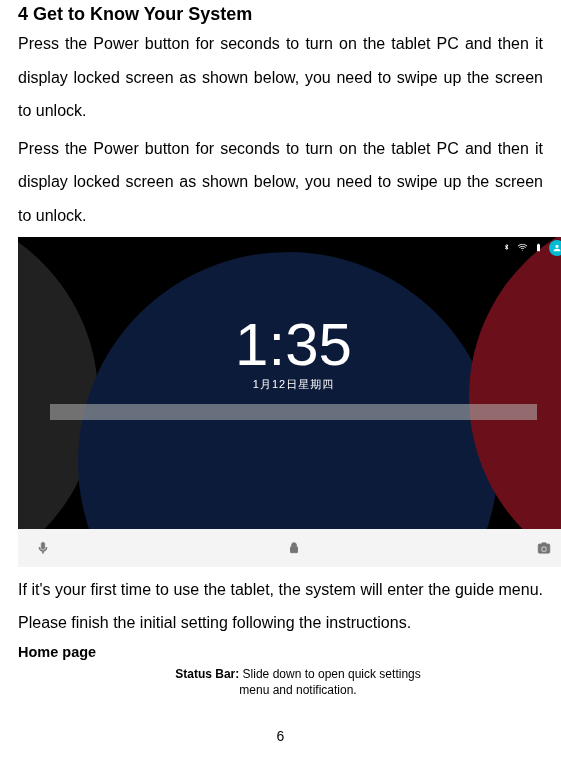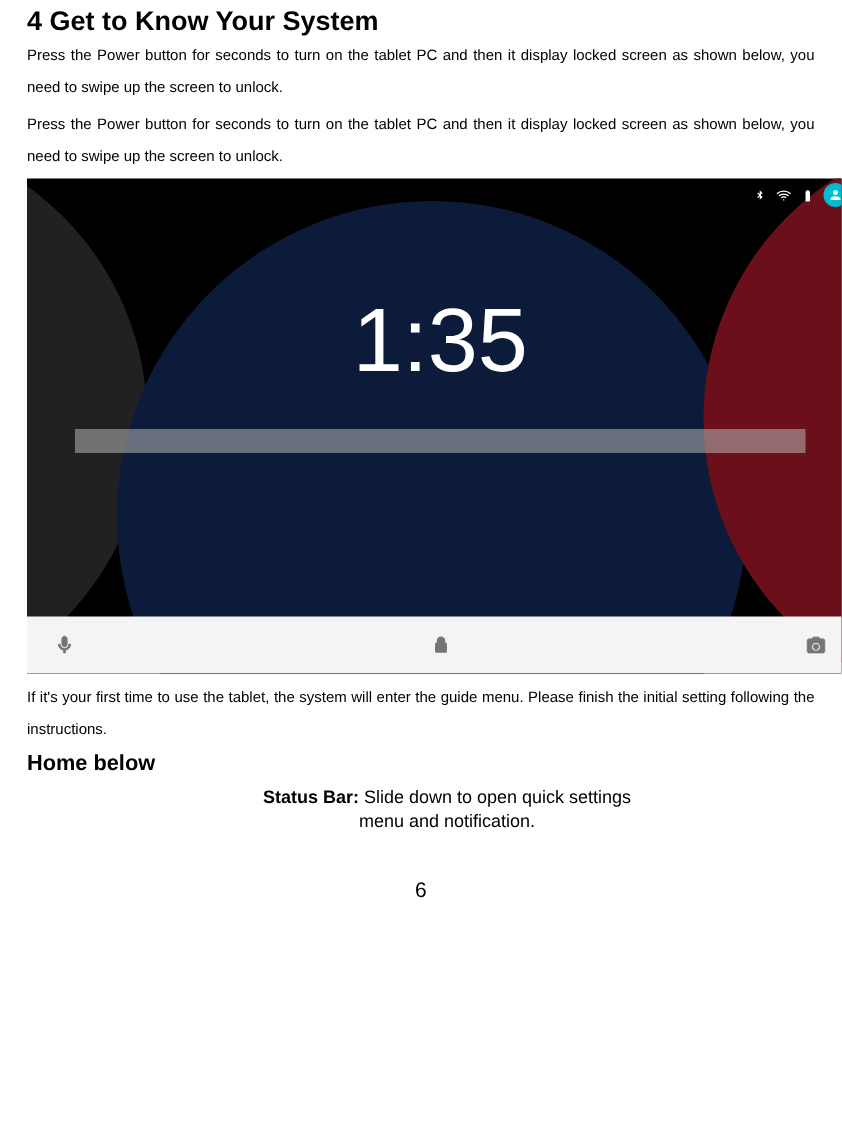--- a/index.html
+++ b/index.html
@@ -10,21 +10,21 @@
     color: #000;
     width: 561px;
     box-sizing: border-box;
   }
   .heading {
     font-size: 18px;
     font-weight: bold;
     margin: 4px 0 2px 0;
   }
   .para {
-    font-size: 10px;
+    font-size: 16px;
     line-height: 2.1;
     text-align: justify;
     margin: 0 0 4px 0;
   }
   .subheading {
     font-size: 14.5px;
     font-weight: bold;
     margin: 4px 0 6px 0;
   }
   .caption-block {
@@ -171,20 +171,21 @@
     </span>
     <span class="avatar">
       <svg viewBox="0 0 24 24">
           <path d="M12 12c2.2 0 4-1.8 4-4s-1.8-4-4-4-4 1.8-4 4 1.8 4 4 4zm0 2c-2.7 0-8 1.3-8 4v2h16v-2c0-2.7-5.3-4-8-4z"></path>
         </svg>
     </span>
   </div>
 
   <div class="clock-block">
     <div class="clock-time">1:35</div>
+    <div class="clock-date">1月12日星期四</div>
   </div>
 
   <div class="glass-bar"></div>
 
   <div class="bottom-bar">
     <span class="bicon">
       <svg viewBox="0 0 24 24">
           <path d="M12 14c1.7 0 3-1.3 3-3V5c0-1.7-1.3-3-3-3S9 3.3 9 5v6c0 1.7 1.3 3 3 3zm5-3c0 2.8-2.2 5-5 5s-5-2.2-5-5H5c0 3.5 2.6 6.4 6 6.9V21h2v-3.1c3.4-.5 6-3.4 6-6.9h-2z"></path>
         </svg>
     </span>
@@ -196,19 +197,19 @@
     </span>
     <span class="bicon">
       <svg viewBox="0 0 24 24">
           <path d="M20 5h-3.2l-1.5-2h-6.6L7.2 5H4c-1.1 0-2 .9-2 2v12c0 1.1.9 2 2 2h16c1.1 0 2-.9 2-2V7c0-1.1-.9-2-2-2zm-8 14c-2.8 0-5-2.2-5-5s2.2-5 5-5 5 2.2 5 5-2.2 5-5 5zm0-8c-1.7 0-3 1.3-3 3s1.3 3 3 3 3-1.3 3-3-1.3-3-3-3z"></path>
         </svg>
     </span>
   </div>
 </div>
 
 <p class="para">If it's your first time to use the tablet, the system will enter the guide menu. Please finish the initial setting following the instructions.</p>
-<div class="subheading">Home below</div>
+<div class="subheading">Home page</div>
 
 <div class="caption-block">
   <span class="caption-label">Status Bar: </span><span>Slide down to open quick settings menu and notification.</span>
 </div>
 
 <div class="page-num">6</div>
 
 </body></html>

